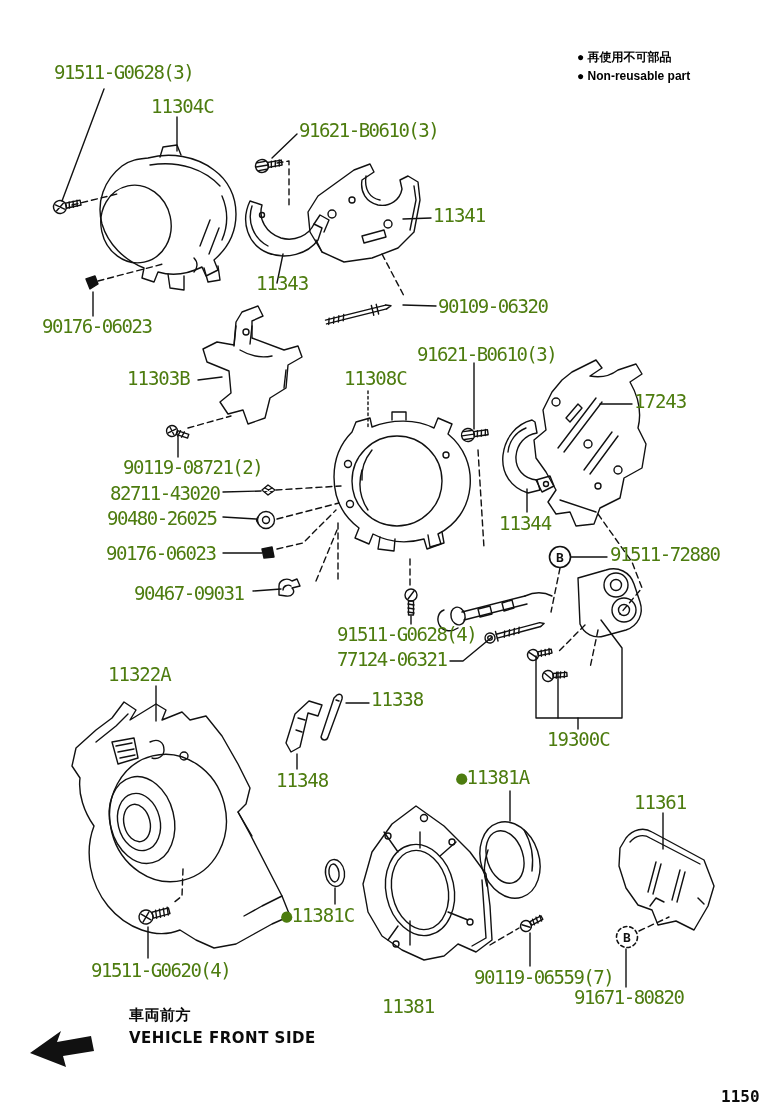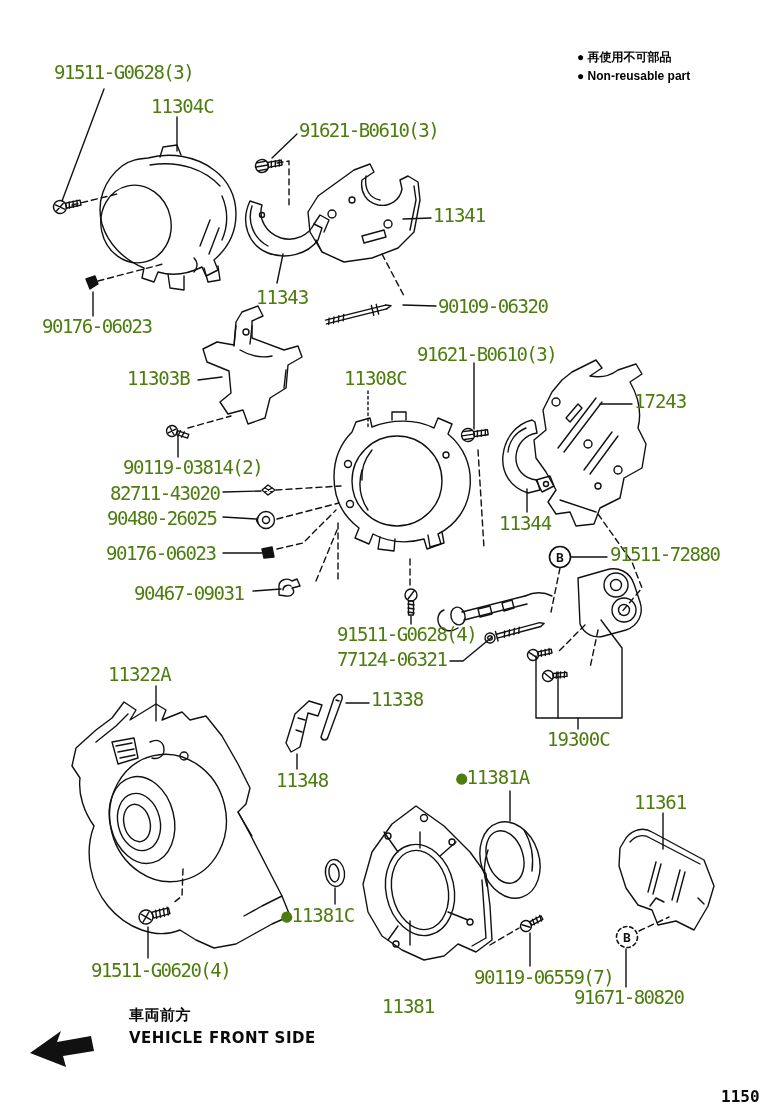--- a/index.html
+++ b/index.html
@@ -356,28 +356,28 @@
   </g>
 </svg>
 
 <div class="legend-line" style="left:577px;top:50px">● 再使用不可部品</div>
 <div class="legend-line" style="left:577px;top:69px">● Non-reusable part</div>
 
 <div class="lbl" style="left:54px;top:63px">91511-G0628(3)</div>
 <div class="lbl lg" style="left:151px;top:97px">11304C</div>
 <div class="lbl" style="left:299px;top:121px">91621-B0610(3)</div>
 <div class="lbl lg" style="left:433px;top:206px">11341</div>
-<div class="lbl lg" style="left:256px;top:288px">11343</div>
+<div class="lbl lg" style="left:256px;top:274px">11343</div>
 <div class="lbl" style="left:438px;top:297px">90109-06320</div>
 <div class="lbl" style="left:42px;top:317px">90176-06023</div>
 <div class="lbl lg" style="left:127px;top:369px">11303B</div>
 <div class="lbl" style="left:417px;top:345px">91621-B0610(3)</div>
 <div class="lbl lg" style="left:344px;top:369px">11308C</div>
 <div class="lbl lg" style="left:634px;top:392px">17243</div>
-<div class="lbl" style="left:123px;top:458px">90119-03814(2)</div>
+<div class="lbl" style="left:123px;top:458px">90119-08721(2)</div>
 <div class="lbl" style="left:110px;top:484px">82711-43020</div>
 <div class="lbl" style="left:107px;top:509px">90480-26025</div>
 <div class="lbl lg" style="left:499px;top:514px">11344</div>
 <div class="lbl" style="left:106px;top:544px">90176-06023</div>
 <div class="lbl" style="left:610px;top:545px">91511-72880</div>
 <div class="lbl" style="left:134px;top:584px">90467-09031</div>
 <div class="lbl" style="left:337px;top:625px">91511-G0628(4)</div>
 <div class="lbl" style="left:337px;top:650px">77124-06321</div>
 <div class="lbl lg" style="left:108px;top:665px">11322A</div>
 <div class="lbl lg" style="left:371px;top:690px">11338</div>

